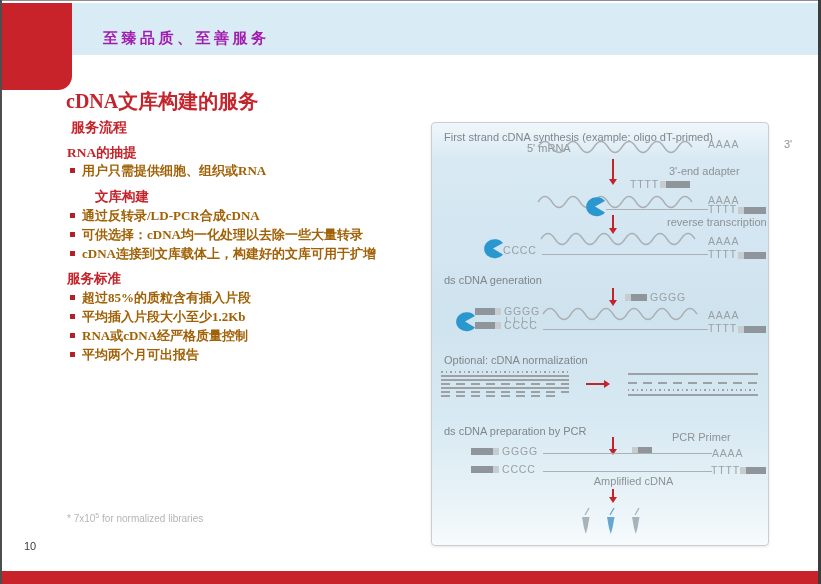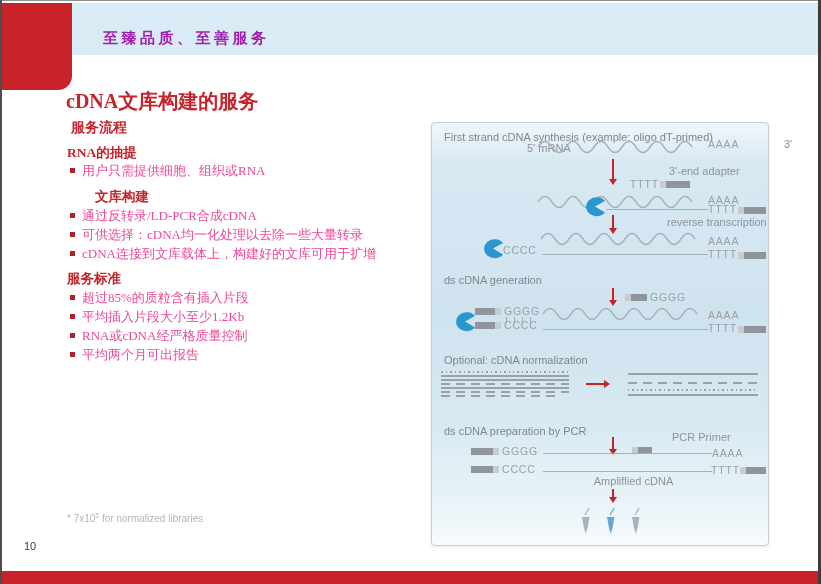--- a/index.html
+++ b/index.html
@@ -12,21 +12,21 @@
   
   .banner{position:absolute;left:0;top:3px;width:100%;height:52px;background:#d9ebf4;}
   .red-block{position:absolute;left:2px;top:3px;width:70px;height:87px;background:#c8232a;border-radius:0 0 14px 0;}
   .banner-text{position:absolute;left:103px;top:29px;font-size:15px;font-weight:700;letter-spacing:3.5px;color:#a21caf;white-space:nowrap;}
   .footer-bar{position:absolute;left:0;top:571px;width:100%;height:13px;background:#c8232a;}
   
   .page-title{position:absolute;left:66px;top:88px;font-size:20px;font-weight:bold;color:#c4242b;white-space:nowrap;}
   .h-big{position:absolute;font-size:14px;font-weight:bold;color:#c4242b;white-space:nowrap;}
   .h-sub{position:absolute;font-size:13.5px;font-weight:bold;color:#c4242b;white-space:nowrap;}
   ul.blist{position:absolute;margin:0;padding:0;list-style:none;}
-  ul.blist li{position:relative;padding-left:13px;font-size:13px;color:#ec4899;line-height:19px;white-space:nowrap;}
+  ul.blist li{position:relative;padding-left:13px;font-size:13px;color:#a16207;line-height:19px;white-space:nowrap;font-weight:bold;}
   ul.blist li::before{content:"";position:absolute;left:1px;top:7px;width:5px;height:5px;background:#b22029;}
   ul.blist li sup{font-size:9px;line-height:0;}
   .footnote{position:absolute;left:67px;top:513px;font-family:"Liberation Sans","DejaVu Sans",sans-serif;font-size:10px;color:#b5b5b5;white-space:nowrap;}
   .footnote sup{font-size:7px;line-height:0;}
   .page-number{position:absolute;left:24px;top:540px;font-family:"Liberation Sans","DejaVu Sans",sans-serif;font-size:11px;color:#3c3c3c;}
   
   #panel{position:absolute;left:431px;top:122px;width:336px;height:422px;border:1px solid #c9ced2;border-radius:4px;
          background:linear-gradient(180deg,#eff7fb 0%,#d8e9f3 9%,#cfe3ef 45%,#d7e9f2 70%,#e9f3f8 90%,#f7fbfd 100%);
          box-shadow:0 1px 3px rgba(0,0,0,0.10);font-family:"Liberation Sans","DejaVu Sans",sans-serif;}
   .ptitle{position:absolute;font-size:11px;color:#7f868b;white-space:nowrap;}

